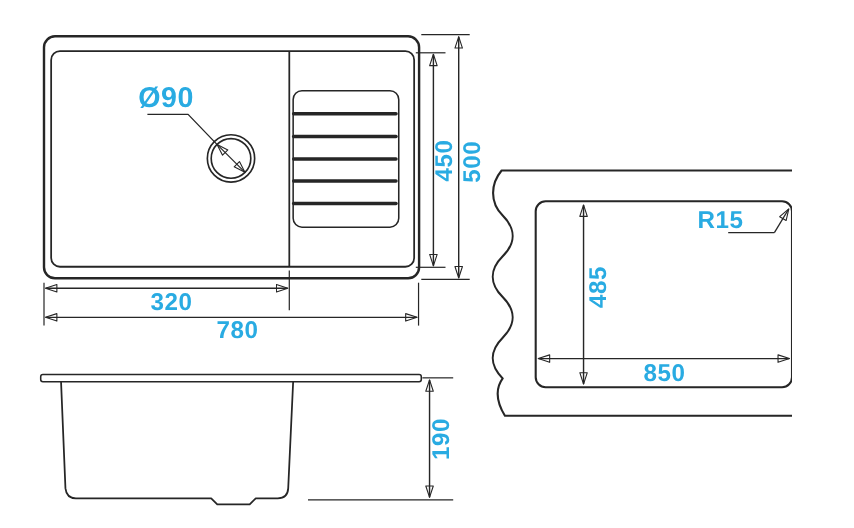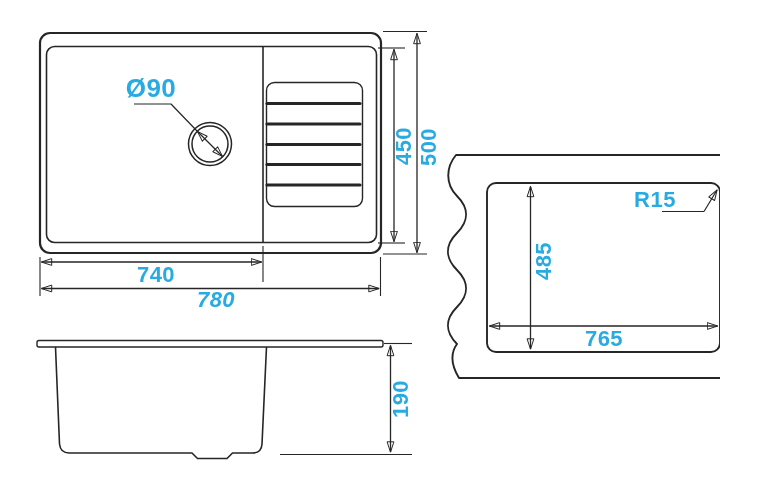--- a/index.html
+++ b/index.html
@@ -119,29 +119,29 @@
       </g>
       <g stroke-width="1.2">
         <line x1="662" y1="211.5" x2="704" y2="211.5"></line>
         <line x1="704" y1="211.5" x2="717" y2="190" marker-end="url(#ah)"></line>
       </g>
     </g>
   </svg>
 
   <div class="label big" style="left:151px;top:88px;">Ø90</div>
 
-  <div class="label" style="left:156px;top:275px;">740</div>
+  <div class="label" style="left:156px;top:275px;">320</div>
 
-  <div class="label" style="left:216px;top:300px;font-style:italic;">780</div>
+  <div class="label" style="left:216px;top:300px;">780</div>
 
   <div class="label vert" style="left:404px;top:146px;">450</div>
 
   <div class="label vert" style="left:429px;top:147px;">500</div>
 
   <div class="label vert" style="left:401px;top:399px;">190</div>
 
   <div class="label vert" style="left:544px;top:261px;">485</div>
 
-  <div class="label" style="left:604px;top:339px;">765</div>
+  <div class="label" style="left:604px;top:339px;">850</div>
 
   <div class="label" style="left:655px;top:200px;">R15</div>
 
 </div>
 
 </body></html>

